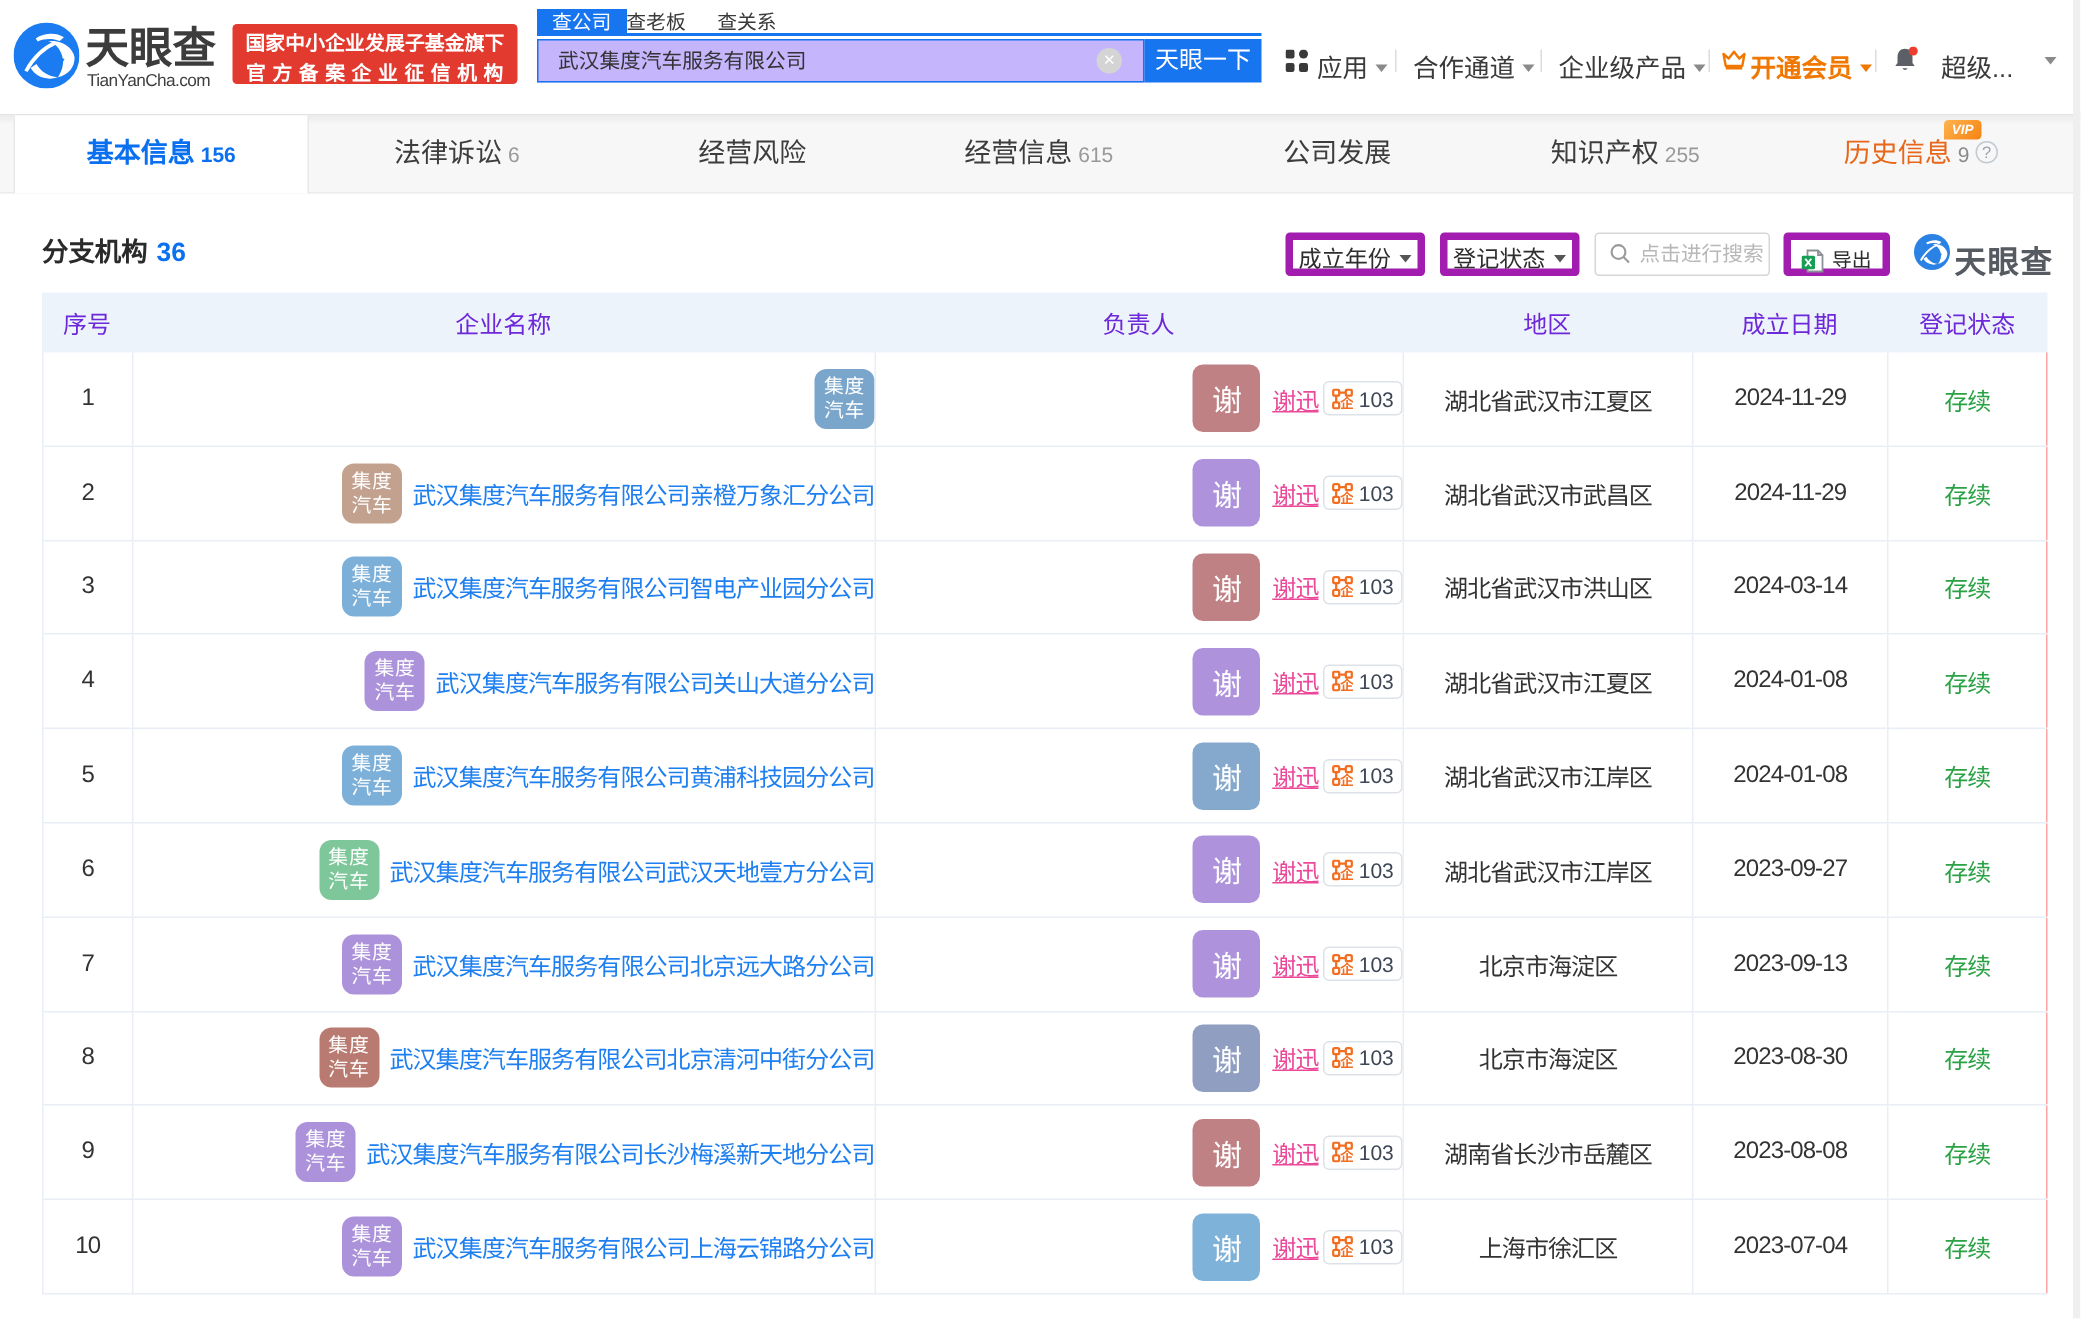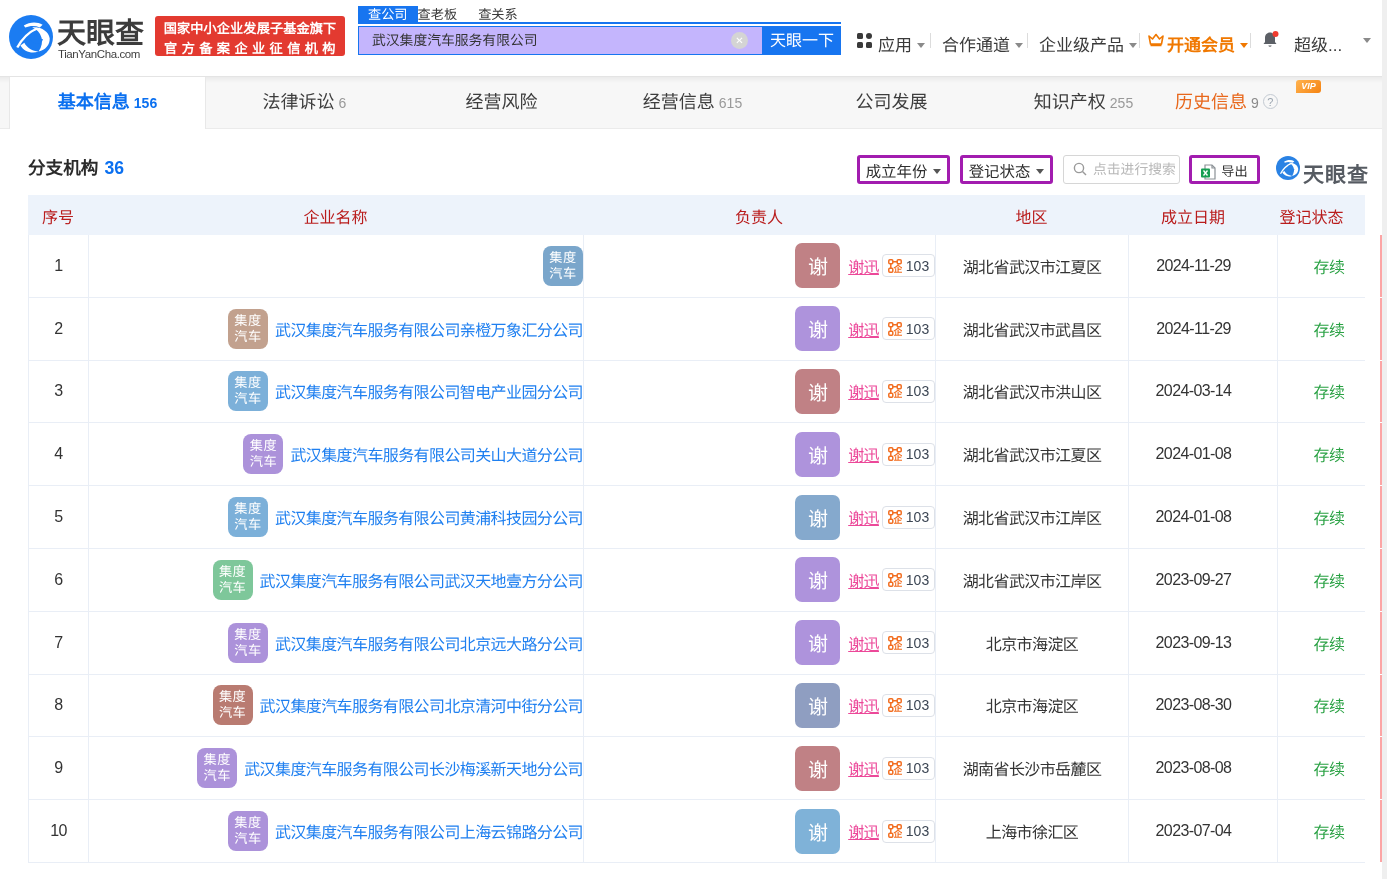--- a/index.html
+++ b/index.html
@@ -42,43 +42,43 @@
 .ntab.act { background:#fff; border-left:1px solid #e8e8e8; border-right:1px solid #e8e8e8; font-weight:bold; color:#0b70f0; }
 .ntab.act .cnt { color:#0b70f0; font-weight:bold; }
 .ntab.hist { color:#e8671b; }
 .ntab.hist .cnt { color:#8a8a8a; }
 #vip { position:absolute; left:1296px; top:3px; width:25px; height:13px; background:linear-gradient(135deg,#ffb34f,#f58312); border-radius:3px 3px 3px 0; color:#fff; font-size:9px; font-weight:bold; font-style:italic; line-height:13px; text-align:center; }
 #qmark { display:inline-block; width:15px; height:15px; border:1px solid #c3cad2; border-radius:50%; color:#9aa4af; font-size:11px; line-height:14px; text-align:center; font-weight:normal; vertical-align:middle; margin-left:4px; margin-bottom:3px; }
 
 
 #secTitle { position:absolute; left:28px; top:154px; font-size:17.6px; font-weight:bold; color:#2a2a2a; }
 #secTitle b { color:#0b70f0; margin-left:6px; }
-.fbtn { position:absolute; top:155px; height:29px; background:#fff; border:3px solid #a21caf; border-radius:3px; font-size:15.4px; color:#2e2e2e; text-align:center; line-height:27px; }
+.fbtn { position:absolute; top:155px; height:29px; background:#fff; border:5px solid #a21caf; border-radius:3px; font-size:15.4px; color:#2e2e2e; text-align:center; line-height:27px; }
 .fbtn .caret { border-top-color:#555; margin-left:6px; }
 #fsearch { position:absolute; left:1063px; top:155px; width:117px; height:29px; border:1px solid #d6d6d6; border-radius:3px; color:#b8b8b8; font-size:13.8px; line-height:27px; }
 #fsearch svg { vertical-align:middle; margin:0 6px 2px 9px; }
 #wm { position:absolute; left:1276px; top:156px; height:24px; }
 #wmTxt { position:absolute; left:1303px; top:158px; font-size:21px; font-weight:bold; color:#565b62; letter-spacing:1px; }
 
 
 #tbl { position:absolute; left:28px; top:195px; width:1337px; }
-.thead { display:flex; height:40px; background:#edf3fb; line-height:46px; font-size:16px; color:#b91c1c; text-align:center; }
+.thead { display:flex; height:40px; background:#edf3fb; line-height:46px; font-size:16px; color:#6d28d9; text-align:center; }
 .trow { display:flex; height:62.8px; border-bottom:1px solid #e9eef6; position:relative; }
 .trow > div, .thead > div { flex:none; }
 .c1 { width:60px; text-align:center; }
 .c2 { width:495px; }
 .c3 { width:352px; }
 .c4 { width:193px; text-align:center; }
 .c5 { width:130px; text-align:center; }
 
 .c6 { width:107px; text-align:center; }
 .trow > div { border-left:1px solid #e9eef6; display:flex; align-items:center; justify-content:center; font-size:16px; letter-spacing:-0.6px; color:#333; }
 .trow > div.c5, .trow > div.c6 { font-size:16px; }
 .trow > div.c2, .trow > div.c3 { justify-content:flex-end; }
-.trow > div.c6 { border-right:4px solid #fca5a5;margin-left:19px; }
+.trow > div.c6 { border-right:1px solid #fca5a5; }
 .clogo { width:40px; height:40px; border-radius:8px; margin-left:10px; color:#fff; font-size:13.2px; line-height:16px; text-align:center; display:flex; flex-direction:column; justify-content:center; letter-spacing:0.5px; flex:none; }
 .cname { margin-left:7px; color:#1e7ff0; }
 .avatar { width:45px; height:45px; border-radius:7px; margin-left:9px; color:#fff; font-size:20px; display:flex; align-items:center; justify-content:center; flex:none; }
 .pname { margin-left:8px; color:#ec4899; text-decoration:underline; font-size:16px; }
 .pbadge { margin-left:3px; width:53px; height:23px; border:1px solid #dde1e8; border-radius:4px; display:flex; align-items:center; justify-content:center; font-size:14px; letter-spacing:0; color:#3c4654; flex:none; }
 .pbadge svg { margin-right:4px; }
 .trow > div.green { color:#2ba245; }
 
 
 .lg-blue { background:#7cb0d9; } .lg-blue2 { background:#7aa6cb; }
@@ -147,21 +147,21 @@
   </div>
 
   <div id="nav">
     <div class="shade"></div>
     <div class="ntab act" style="left:9px;width:197px">基本信息<span class="cnt">156</span></div>
     <div class="ntab" style="left:206px;width:197px">法律诉讼<span class="cnt">6</span></div>
     <div class="ntab" style="left:403px;width:197px">经营风险</div>
     <div class="ntab" style="left:594px;width:197px">经营信息<span class="cnt">615</span></div>
     <div class="ntab" style="left:793px;width:197px">公司发展</div>
     <div class="ntab" style="left:985px;width:197px">知识产权<span class="cnt">255</span></div>
-    <div class="ntab hist" style="left:1137px;width:196px;padding-right:17px">历史信息<span class="cnt">9</span><span id="qmark">?</span></div>
+    <div class="ntab hist" style="left:1191px;width:196px;padding-right:17px">历史信息<span class="cnt">9</span><span id="qmark">?</span></div>
     <div id="vip">VIP</div>
   </div>
 
   <div id="secTitle">分支机构<b>36</b></div>
   <div class="fbtn" style="left:857px;width:93px">成立年份<span class="caret"></span></div>
   <div class="fbtn" style="left:960px;width:93px">登记状态<span class="caret"></span></div>
   <div id="fsearch"><svg width="14" height="14" viewBox="0 0 14 14">
         <circle cx="6" cy="6" r="4.6" stroke="#9a9a9a" stroke-width="1.4" fill="none"></circle>
         <path d="M9.5 9.5 L13 13" stroke="#9a9a9a" stroke-width="1.4"></path>
       </svg>点击进行搜索</div>

